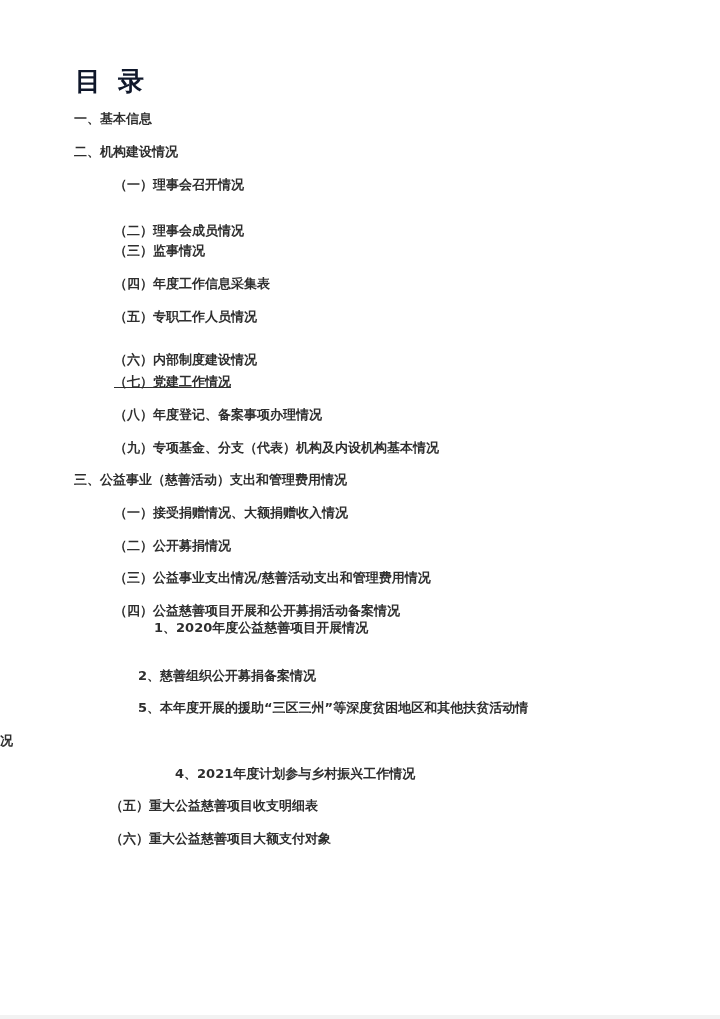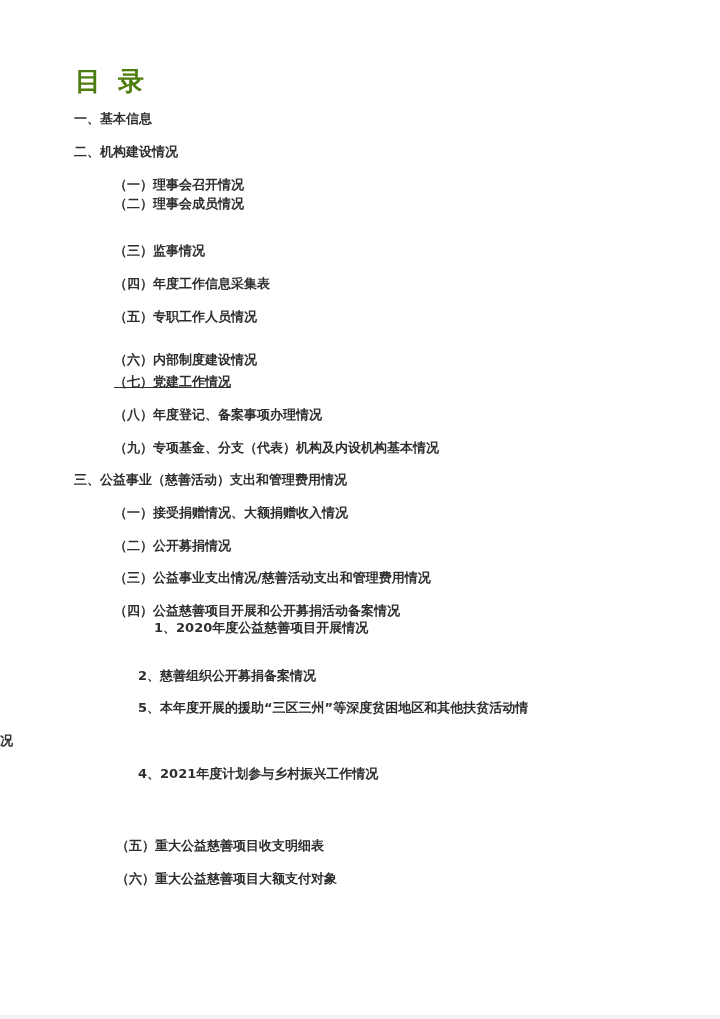--- a/index.html
+++ b/index.html
@@ -1,49 +1,49 @@
 <!DOCTYPE html>
 <html><head>
 <meta charset="utf-8">
 <style>
   html, body { margin:0; padding:0; }
   body { width:720px; height:1019px; background:#ffffff; position:relative; overflow:hidden;
          font-family:"DejaVu Sans", "Liberation Sans", sans-serif; color:#2b2b2b; }
-  .title { position:absolute; left:75px; top:64px; font-size:26px; font-weight:bold; color:#4d7c0f; letter-spacing:4px; }
+  .title { position:absolute; left:75px; top:64px; font-size:26px; font-weight:bold; color:#0f172a; letter-spacing:4px; }
   .line { position:absolute; font-size:13px; font-weight:bold; color:#2e2e2e; white-space:nowrap; }
   .l0 { left:74px; }
   .l1 { left:114px; }
   .l2 { left:138px; }
-  .l1b { left:116px;margin-top:40px; }
+  .l1b { left:110px; }
   .bottom-edge { position:absolute; left:0; right:0; bottom:0; height:4px; background:#f2f2f2; }
 </style>
 </head>
 <body>
 
 <div>
   <div class="title">目 录</div>
   <div id="toc">
       <div class="line l0" style="top: 110px;">一、基本信息</div>
       <div class="line l0" style="top: 143px;">二、机构建设情况</div>
       <div class="line l1" style="top: 176px;">（一）理事会召开情况</div>
-      <div class="line l1" style="top: 195px;">（二）理事会成员情况</div>
+      <div class="line l1" style="top: 222px;">（二）理事会成员情况</div>
       <div class="line l1" style="top: 242px;">（三）监事情况</div>
       <div class="line l1" style="top: 275px;">（四）年度工作信息采集表</div>
       <div class="line l1" style="top: 308px; text-align: center;">（五）专职工作人员情况</div>
       <div class="line l1" style="top: 351px;">（六）内部制度建设情况</div>
       <div class="line l1" style="top: 373px; text-decoration: underline;">（七）党建工作情况</div>
       <div class="line l1" style="top: 406px;">（八）年度登记、备案事项办理情况</div>
       <div class="line l1" style="top: 439px;">（九）专项基金、分支（代表）机构及内设机构基本情况</div>
       <div class="line l0" style="top: 471px;">三、公益事业（慈善活动）支出和管理费用情况</div>
       <div class="line l1" style="top: 504px;">（一）接受捐赠情况、大额捐赠收入情况</div>
       <div class="line l1" style="top: 537px;">（二）公开募捐情况</div>
       <div class="line l1" style="top: 569px; text-align: right;">（三）公益事业支出情况/慈善活动支出和管理费用情况</div>
       <div class="line l1" style="top: 602px;">（四）公益慈善项目开展和公开募捐活动备案情况</div>
       <div class="line l2" style="top: 619px; margin-left: 16px;">1、2020年度公益慈善项目开展情况</div>
       <div class="line l2" style="top: 667px;">2、慈善组织公开募捐备案情况</div>
       <div class="line l2" style="top: 699px;">5、本年度开展的援助“三区三州”等深度贫困地区和其他扶贫活动情</div>
       <div class="line lwrap" style="top: 732px;">况</div>
-      <div class="line l2" style="top: 765px;">4、2021年度计划参与乡村振兴工作情况</div>
+      <div class="line l2" style="top: 765px; margin-left: 37px;">4、2021年度计划参与乡村振兴工作情况</div>
       <div class="line l1b" style="top: 797px;">（五）重大公益慈善项目收支明细表</div>
       <div class="line l1b" style="top: 830px;">（六）重大公益慈善项目大额支付对象</div>
     </div>
   <div class="bottom-edge"></div>
 </div>
 
 </body></html>

